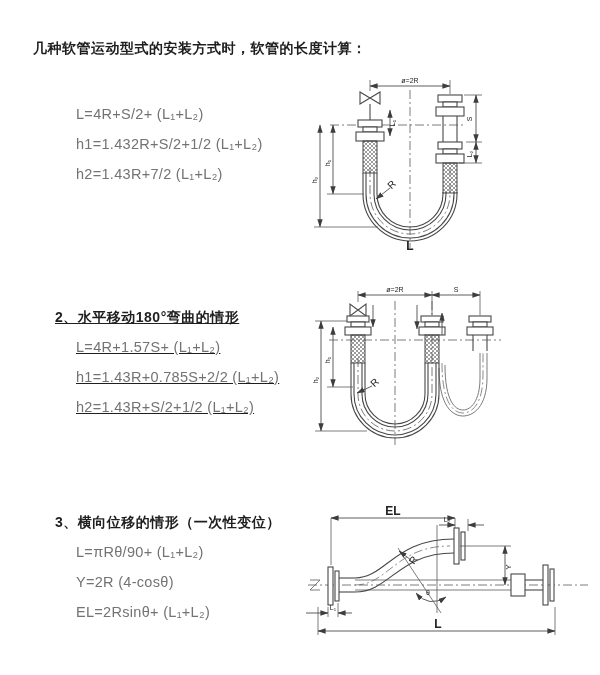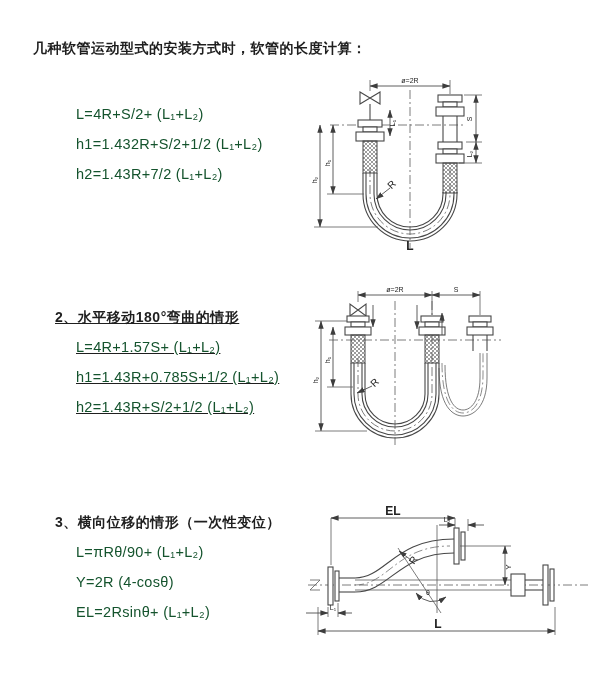--- a/index.html
+++ b/index.html
@@ -4,21 +4,21 @@
 <style>
   html,body{margin:0;padding:0;}
   body{
     width:600px;height:675px;position:relative;background:#ffffff;overflow:hidden;
     font-family:"Liberation Sans","DejaVu Sans",sans-serif;color:#1f1f1f;
   }
   .abs{position:absolute;}
   .title{left:33px;top:40px;font-size:14px;font-weight:bold;letter-spacing:.5px;}
   .section{position:absolute;left:55px;}
   .sec-head{font-size:14px;font-weight:bold;letter-spacing:.5px;margin:0 0 10px 0;}
-  .formula{font-size:14.5px;letter-spacing:.3px;margin:0 0 0 21px;height:30px;line-height:20px;color:#14532d;}
+  .formula{font-size:14.5px;letter-spacing:.3px;margin:0 0 0 21px;height:30px;line-height:20px;color:#737373;}
   svg{position:absolute;overflow:visible;}
   svg text{font-family:"Liberation Sans","DejaVu Sans",sans-serif;fill:#222;}
   .lblxs{font-size:7px;}
   .lbls{font-size:8px;}
   .lblm{font-size:10px;}
   .lblL{font-size:12px;font-weight:bold;}
   .obj{stroke:#474747;stroke-width:1.1;fill:none;}
   .objf{stroke:#474747;stroke-width:1.1;fill:#ffffff;}
   .thin{stroke:#5a5a5a;stroke-width:.8;fill:none;}
   .dim{stroke:#4c4c4c;stroke-width:.9;fill:none;}
@@ -32,21 +32,21 @@
 
 <div class="section" style="top:104px;">
   <div class="formula">L=4R+S/2+ (L₁+L₂)</div>
   <div class="formula">h1=1.432R+S/2+1/2 (L₁+L₂)</div>
   <div class="formula">h2=1.43R+7/2 (L₁+L₂)</div>
 </div>
 
 <div class="section" style="top:309px;text-decoration:underline;">
   <div class="sec-head">2、水平移动180°弯曲的情形</div>
   <div class="formula">L=4R+1.57S+ (L₁+L₂)</div>
-  <div class="formula">h1=1.43R+0.785S+1/2 (L₁+L₂)</div>
+  <div class="formula">h1=1.43R+0.785S+2/2 (L₁+L₂)</div>
   <div class="formula">h2=1.43R+S/2+1/2 (L₁+L₂)</div>
 </div>
 
 <div class="section" style="top:514px;">
   <div class="sec-head">3、横向位移的情形（一次性变位）</div>
   <div class="formula">L=πRθ/90+ (L₁+L₂)</div>
   <div class="formula">Y=2R (4-cosθ)</div>
   <div class="formula">EL=2Rsinθ+ (L₁+L₂)</div>
 </div>
 

